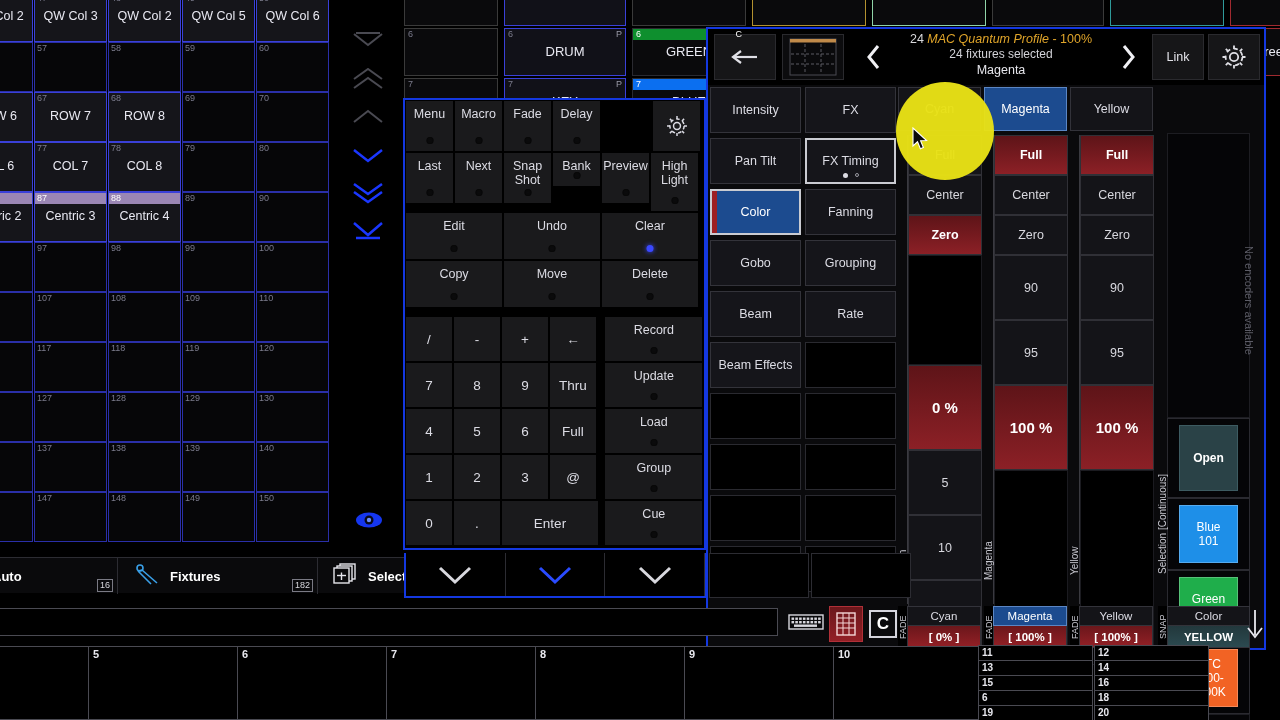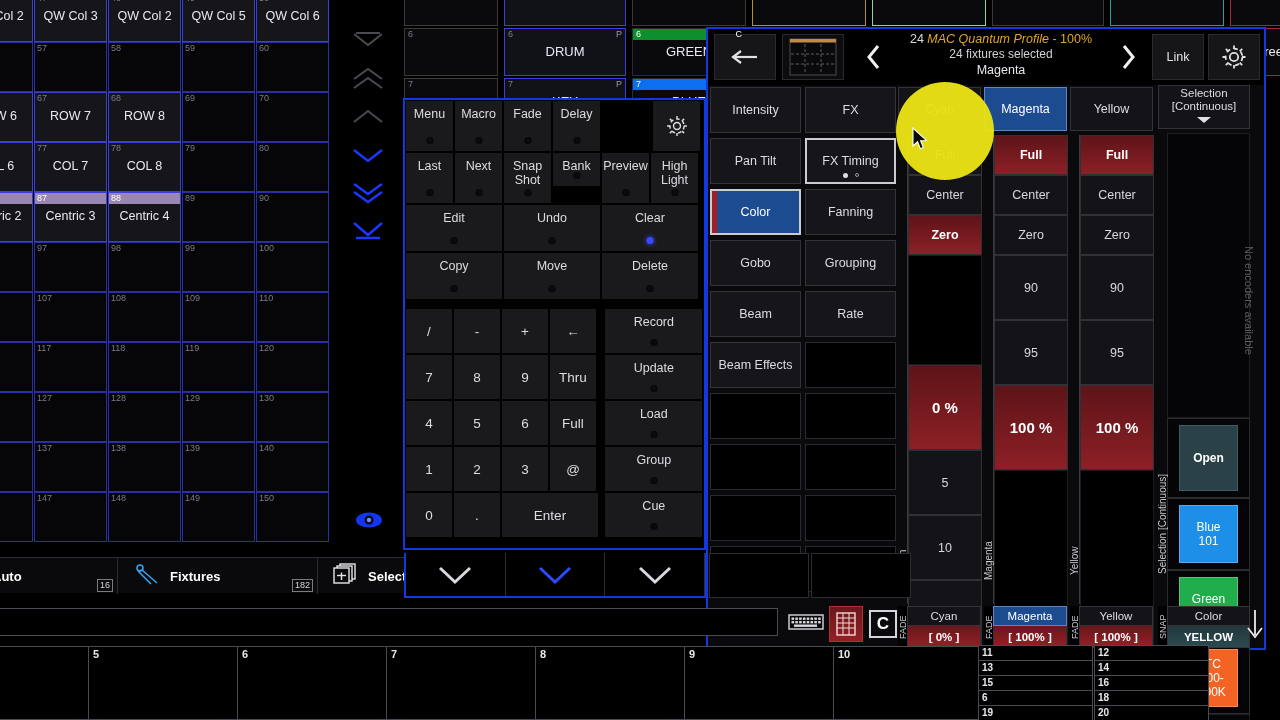--- a/index.html
+++ b/index.html
@@ -629,21 +629,21 @@
           <div class="led"></div>
         </div>
         <div class="kp-btn" style="width: 49px; height: 35px;">
           <div class="kl">Bank</div>
           <div class="led"></div>
         </div>
         <div class="kp-btn" style="width: 49px; height: 52px;">
           <div class="kl">Preview</div>
           <div class="led"></div>
         </div>
-        <div class="kp-btn" style="width: 49px; height: 52px; align-items: center;">
+        <div class="kp-btn" style="width: 49px; height: 60px; align-items: center;">
           <div class="kl">High<br>Light</div>
           <div class="led"></div>
         </div>
       </div>
     <div class="kp-row" id="kp-row3">
         <div class="kp-btn" style="width: 98px; height: 48px;">
           <div class="kl">Edit</div>
           <div class="led"></div>
         </div>
         <div class="kp-btn" style="width: 98px; height: 48px;">
@@ -909,29 +909,20 @@
             <div class="enc-foot">
               <div class="enc-fade">FADE</div>
               <div class="enc-foot-main">
                 <div class="enc-name">Yellow</div>
                 <div class="enc-val">[ 100% ]</div>
               </div>
             </div>
           </div>
         </div>
       <div id="sel-col">
-        <div id="sel-head">
-          <span>Selection</span>
-          <span>[Continuous]</span>
-          <span class="chev">
-            <svg width="16" height="8" viewBox="0 0 16 8">
-                <path d="M1 1 L8 7 L15 1 Z" fill="#e0e0e6"></path>
-              </svg>
-          </span>
-        </div>
         <div id="sel-stack">
             <div class="pal-item" style="top: 0px; height: 285px; border: 1px solid rgb(29, 29, 34);"></div>
             <div class="pal-item" style="top: 285px; height: 80px;">
               <div class="pal-sw pal-open">
                 <span>Open</span>
               </div>
             </div>
             <div class="pal-item" style="top: 365px; height: 72px;">
               <div class="pal-sw" style="background: rgb(30, 143, 232); border: 1px solid rgba(255, 255, 255, 0.25);">
                 <span>Blue</span>

